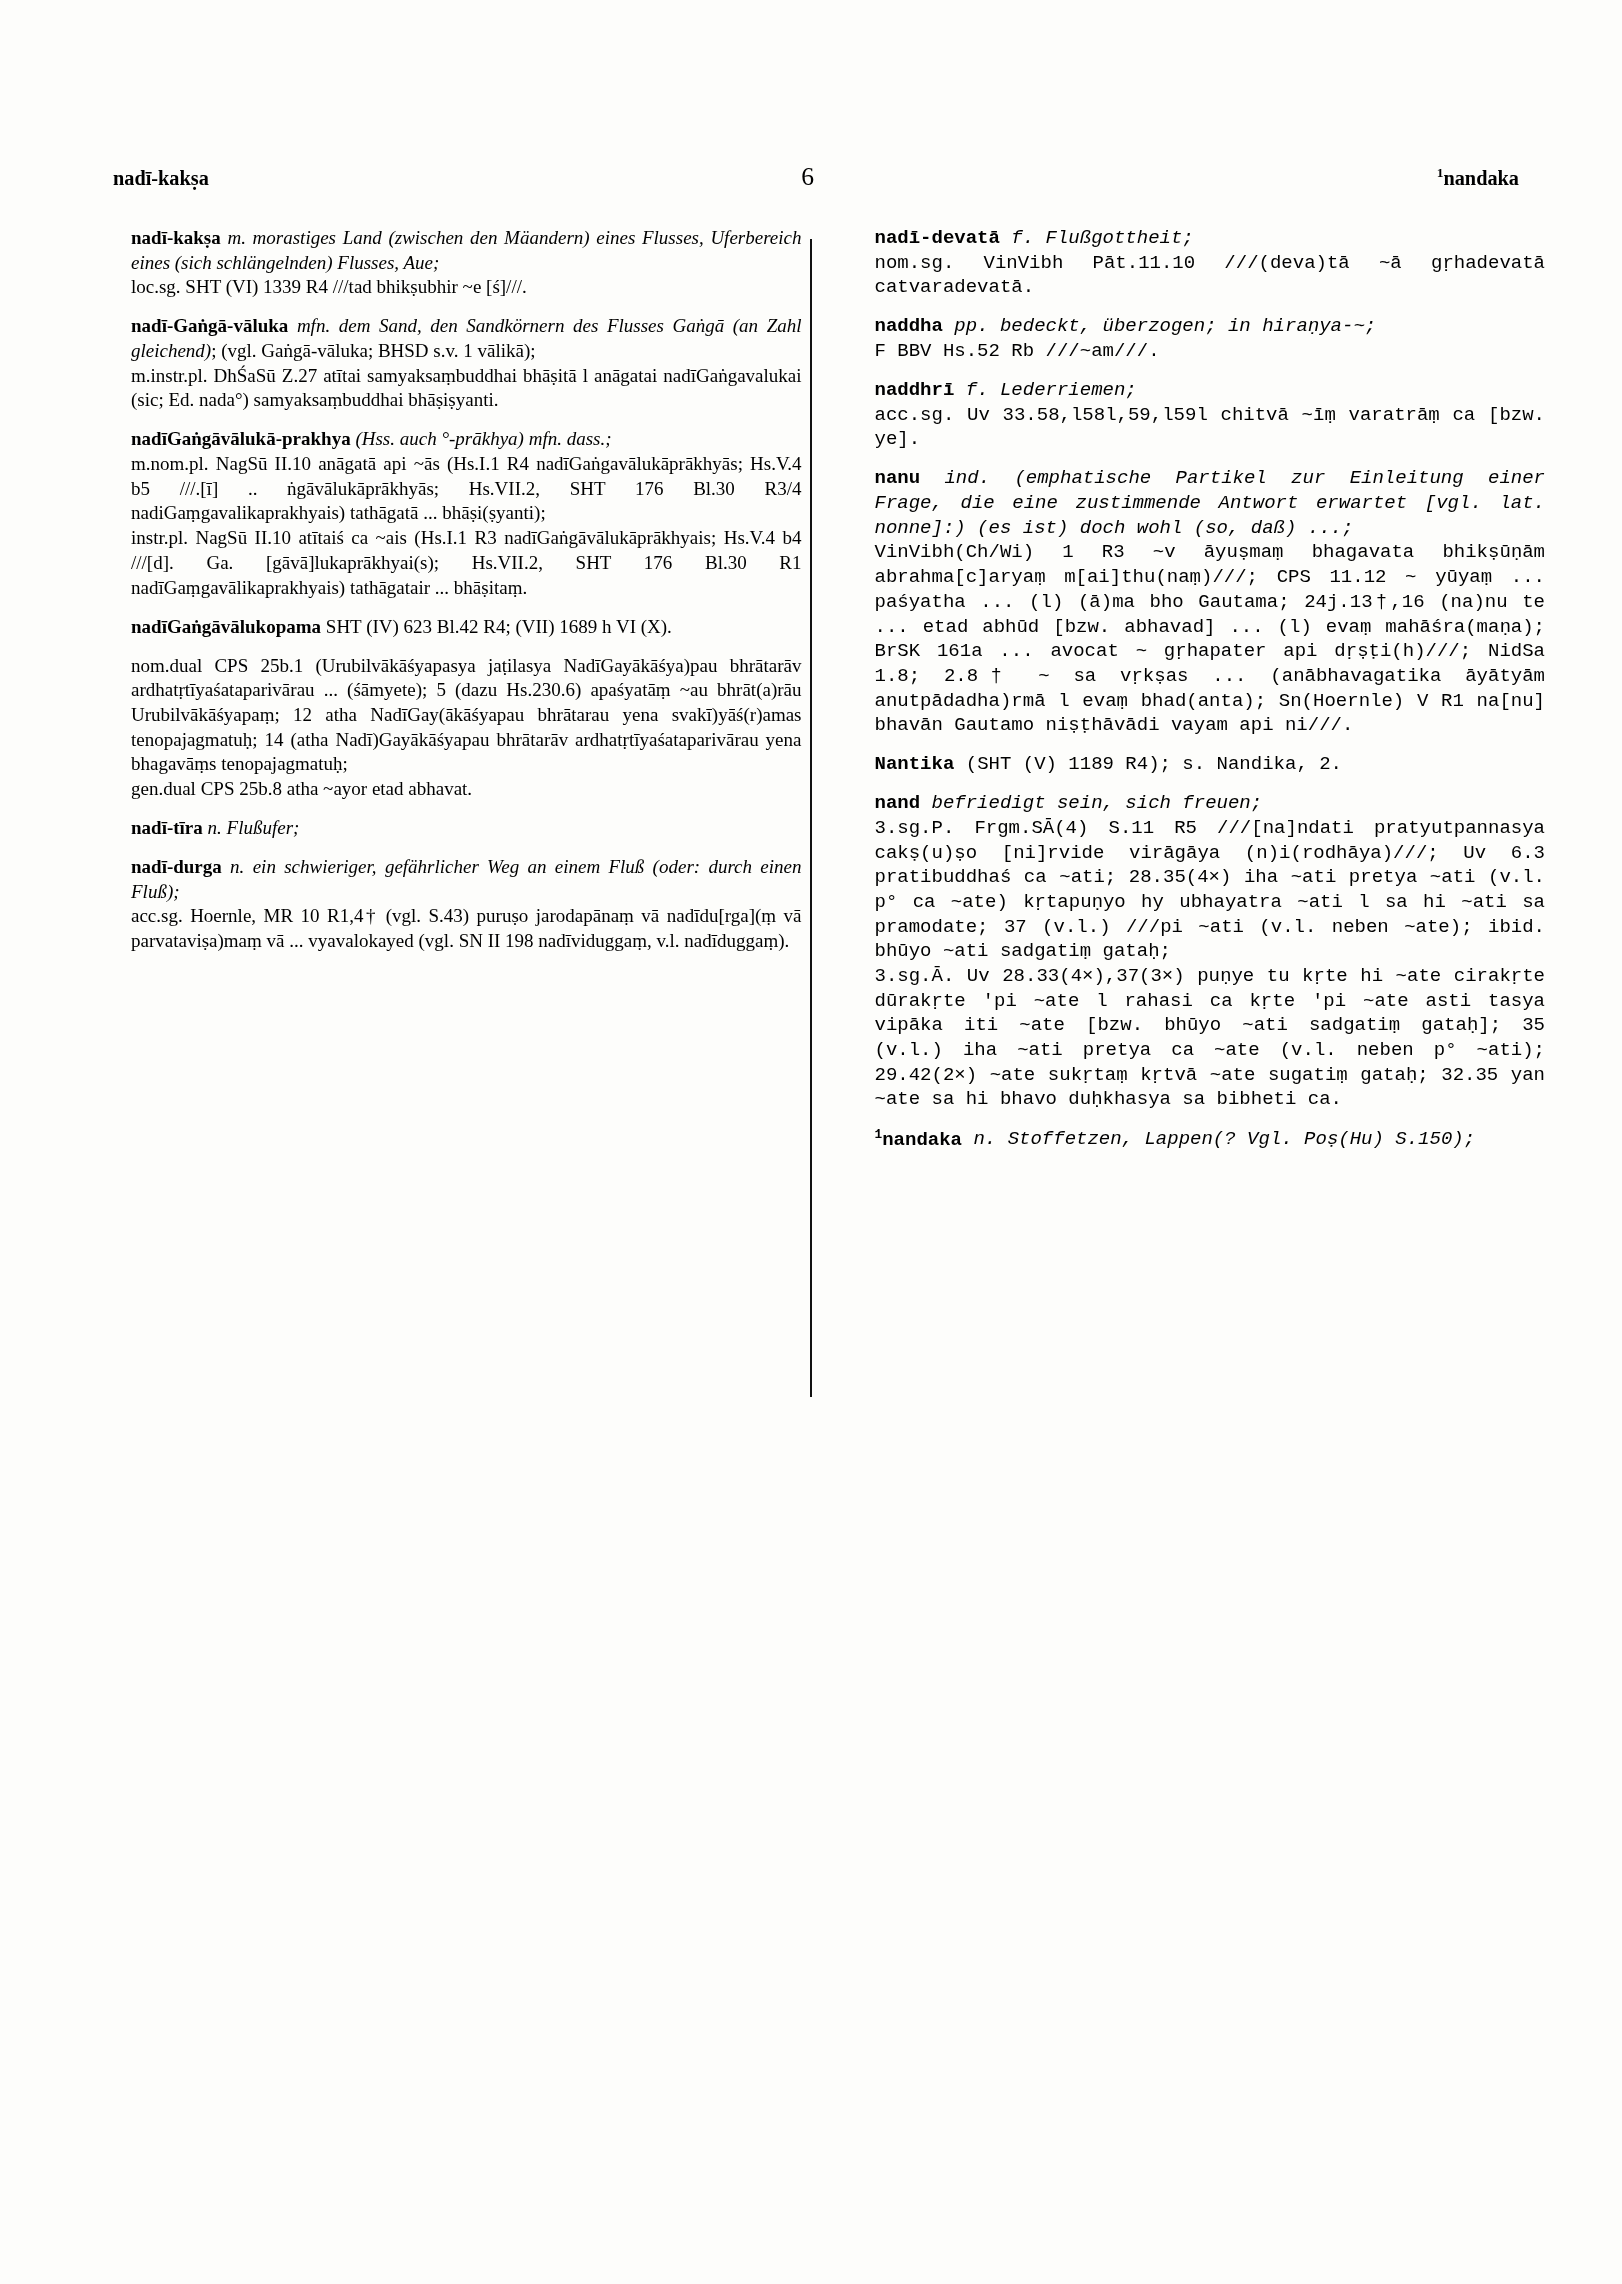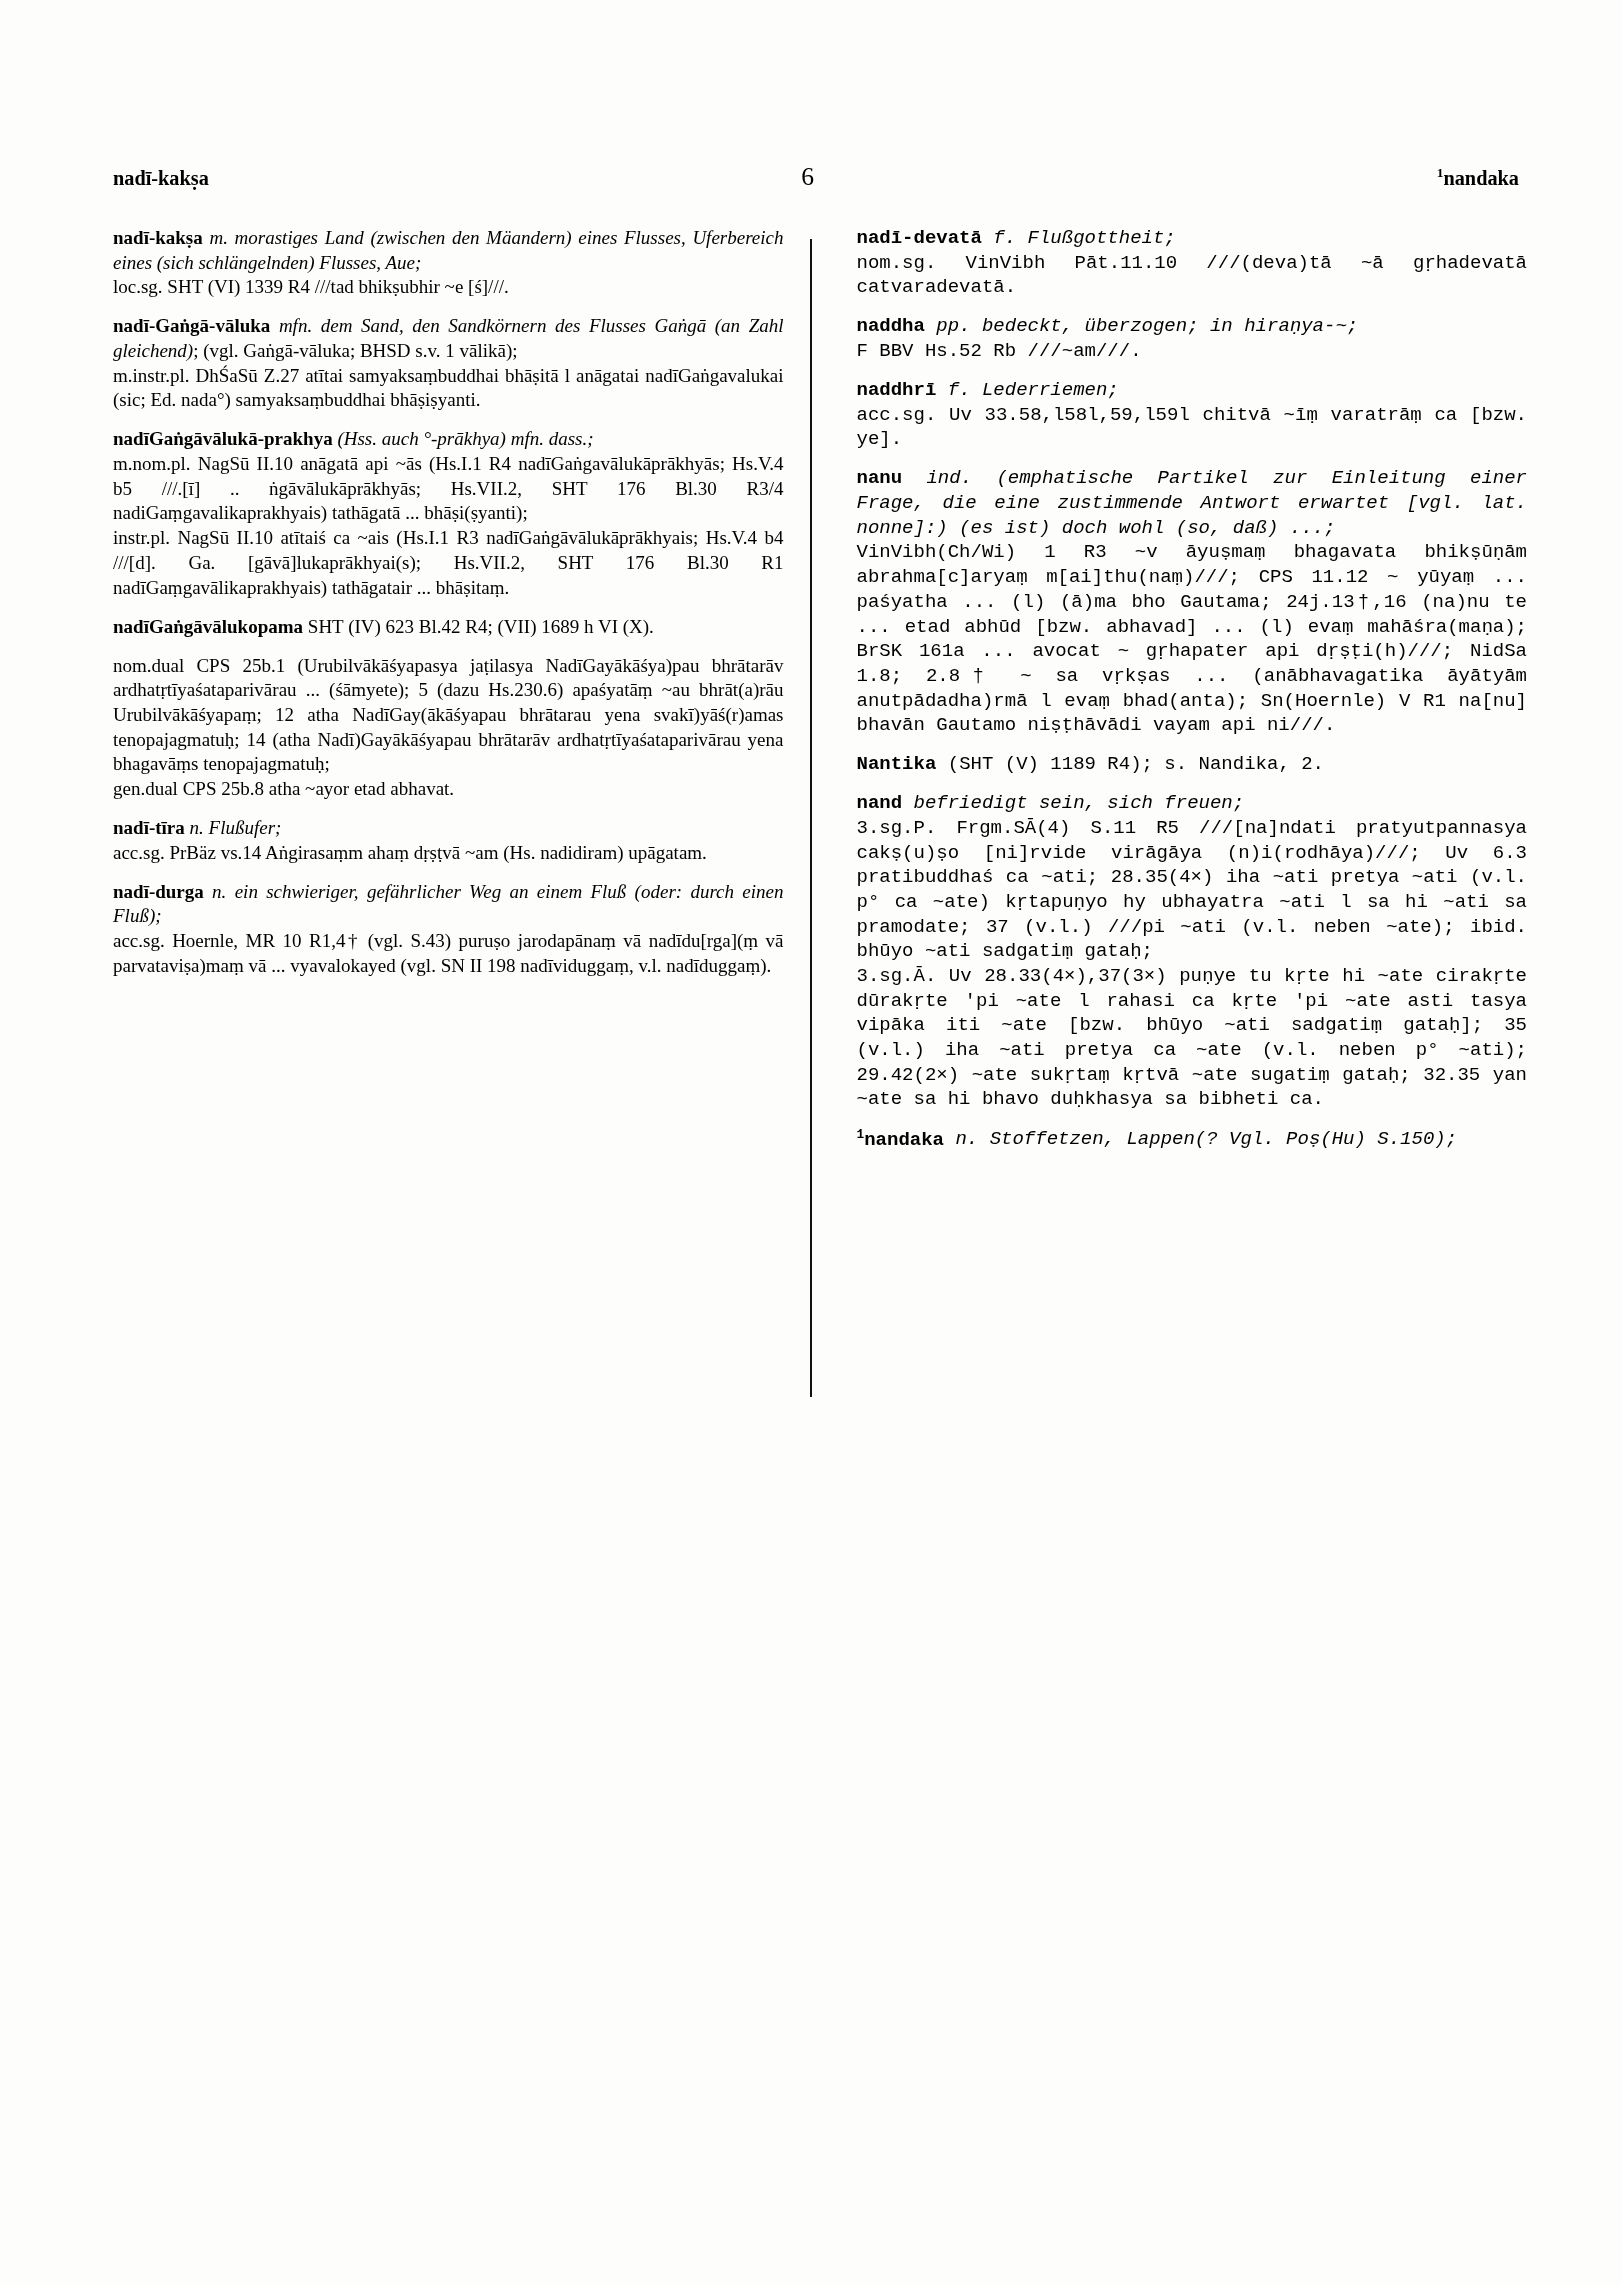--- a/index.html
+++ b/index.html
@@ -36,21 +36,21 @@
     font-size: 25.6px;
     font-weight: normal;
     margin-left: -30px;
   }
   .header .hdr-right sup {
     font-size: 13.5px;
     vertical-align: super;
   }
   .columns {
     position: absolute;
-    left: 113px;
+    left: 131px;
     top: 226px;
     width: 1414px;
     display: flex;
     gap: 52px;
   }
   .col {
     width: 677px;
     font-size: 19px;
     line-height: 1.30;
     text-align: justify;
@@ -127,21 +127,20 @@
         <p class="indent"><span class="hw">nadīGaṅgāvālukopama</span><span> SHT (IV) 623 Bl.42 R4; (VII) 1689 h VI (X).</span></p>
       </div>
 
       <div class="entry">
         <p>nom.dual CPS 25b.1 (Urubilvākāśyapasya jaṭilasya NadīGayākāśya)pau bhrātarāv ardhatṛtīyaśataparivārau ... (śāmyete); 5 (dazu Hs.230.6) apaśyatāṃ ~au bhrāt(a)rāu Urubilvākāśyapaṃ; 12 atha NadīGay(ākāśyapau bhrātarau yena svakī)yāś(r)amas tenopajagmatuḥ; 14 (atha Nadī)Gayākāśyapau bhrātarāv ardhatṛtīyaśataparivārau yena bhagavāṃs tenopajagmatuḥ;</p>
         <p>gen.dual CPS 25b.8 atha ~ayor etad abhavat.</p>
       </div>
 
       <div class="entry">
         <p class="indent"><span class="hw">nadī-tīra</span><i> n.</i><i> Flußufer;</i></p>
-        <p>acc.sg. PrBäz vs.14 Aṅgirasaṃm ahaṃ dṛṣṭvā ~am (Hs. nadidiram) upāgatam.</p>
       </div>
 
       <div class="entry">
         <p class="indent"><span class="hw">nadī-durga</span><i> n.</i><i> ein schwieriger, gefährlicher Weg an einem Fluß (oder: durch einen Fluß);</i></p>
         <p>acc.sg. Hoernle, MR 10 R1,4† (vgl. S.43) puruṣo jarodapānaṃ vā nadīdu[rga](ṃ vā parvataviṣa)maṃ vā ... vyavalokayed (vgl. SN II 198 nadīviduggaṃ, v.l. nadīduggaṃ).</p>
       </div>
 
     </div>
 
     <div class="col right">

